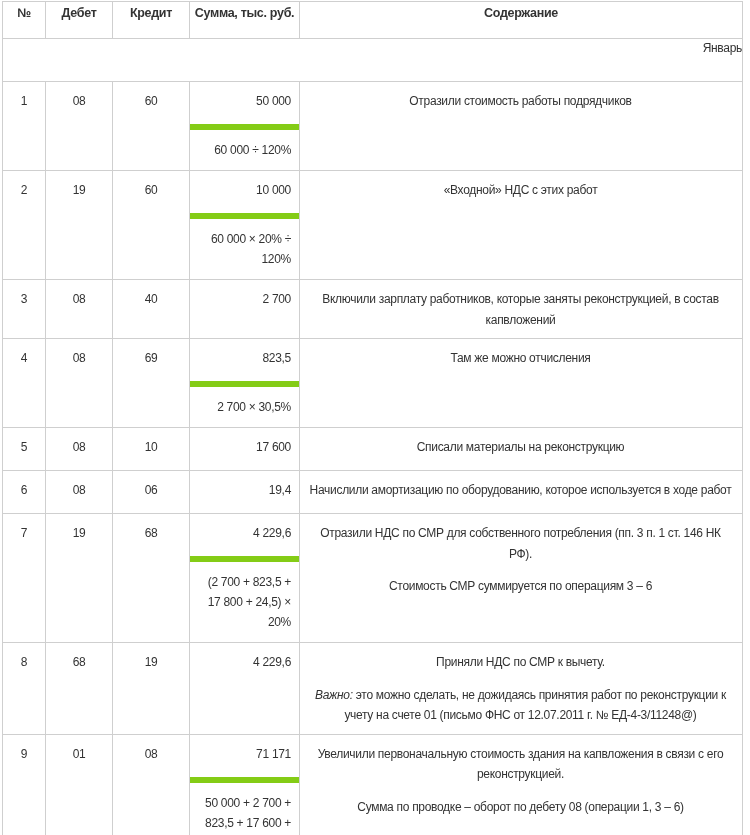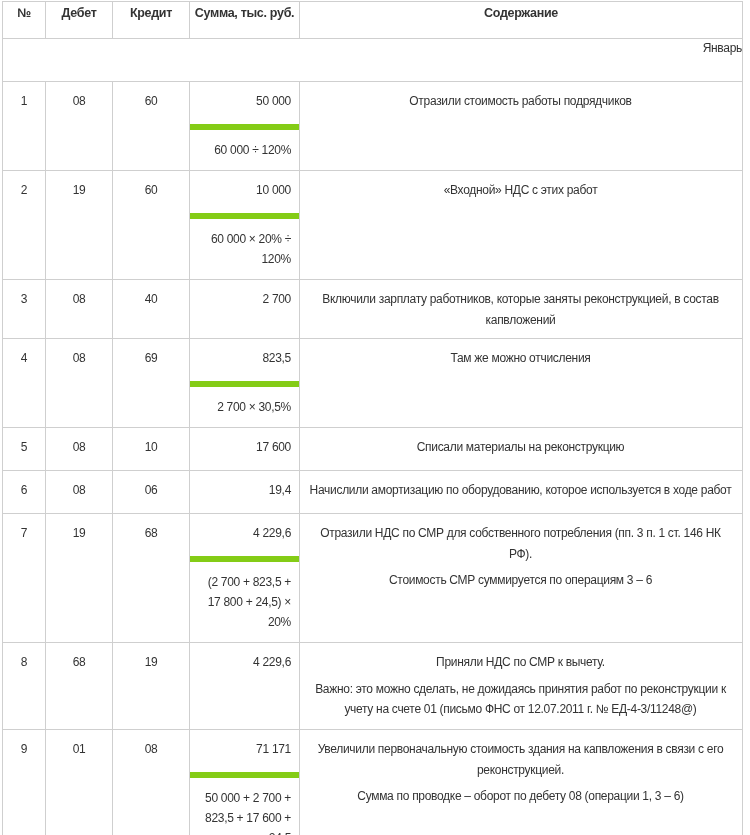--- a/index.html
+++ b/index.html
@@ -65,22 +65,22 @@
     border-top: 6px solid #84cc16;
     padding: 10px 8px 10px;
     line-height: 20px;
   }
   td.cell-content {
     text-align: center;
     padding: 9px 10px 8px 9px;
     line-height: 20.5px;
   }
   .para { margin: 0; }
-  .para + .para { margin-top: 6px; }
-  .imp { }
+  .para + .para { margin-top: 12px; }
+  .imp { font-style: italic; }
   tr.h85  { height: 85px; }
   tr.h98  { height: 98px; }
   tr.h42  { height: 42px; }
   tr.h43  { height: 43px; }
   tr.h115 { height: 115px; }
   tr.h87  { height: 87px; }
   tr.h108 { height: 108px; }
 </style>
 </head>
 <body>

